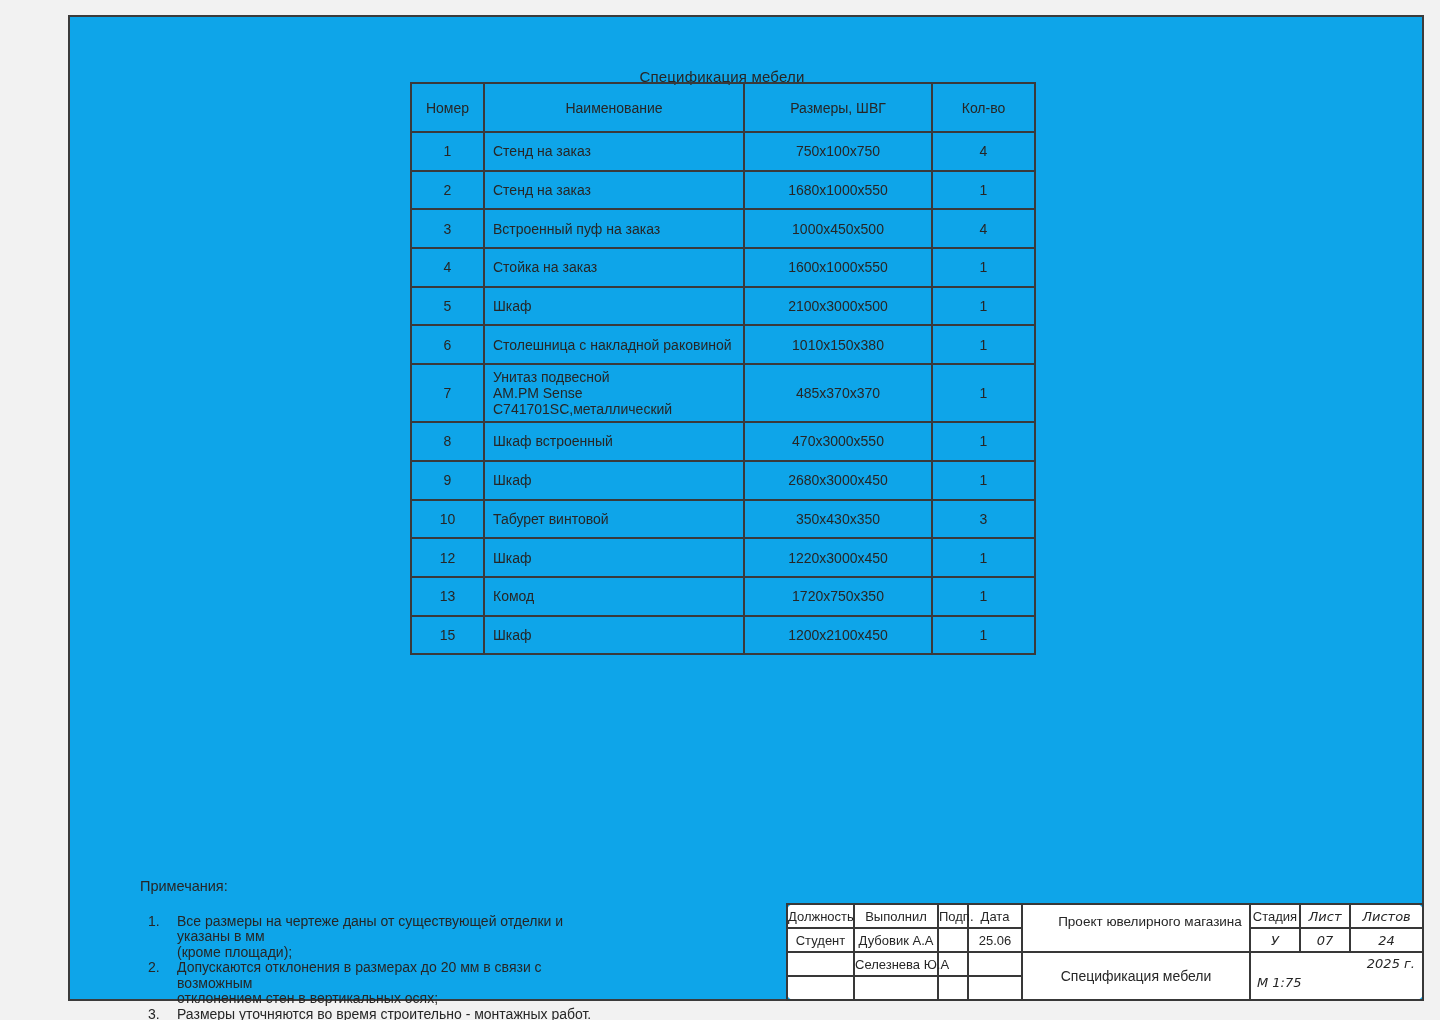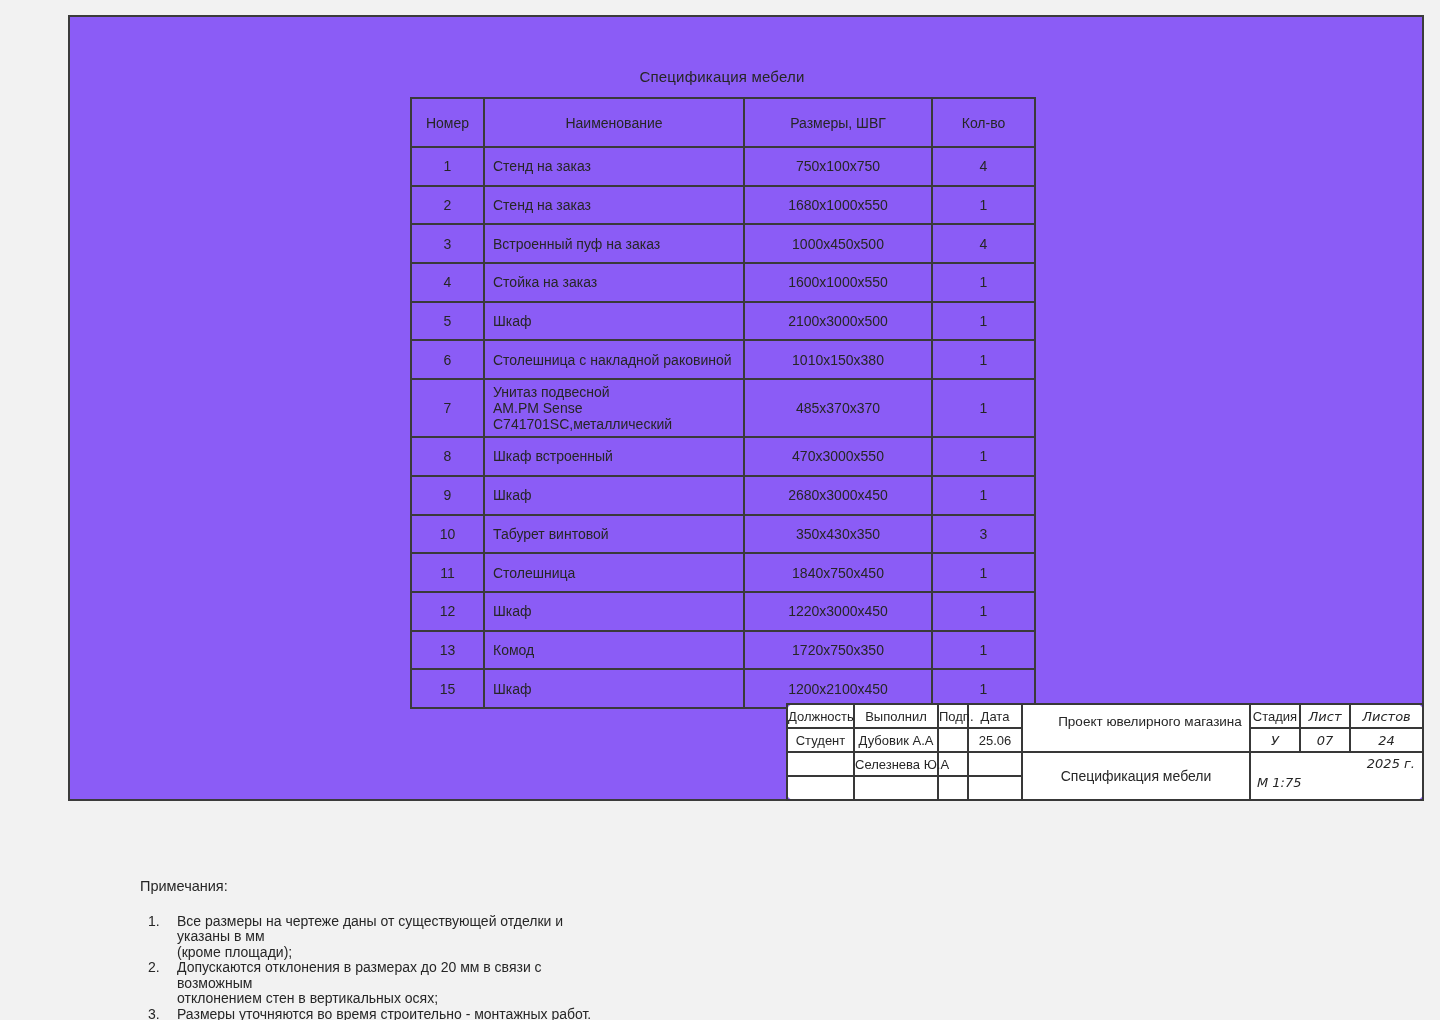--- a/index.html
+++ b/index.html
@@ -9,40 +9,40 @@
     height: 1020px;
     background: #f2f2f2;
     font-family: "Liberation Sans", "DejaVu Sans", sans-serif;
     color: #262626;
   }
   .sheet {
     position: absolute;
     left: 68px;
     top: 15px;
     width: 1356px;
-    height: 786px;
-    background: #8b5cf6;
+    height: 986px;
+    background: #0ea5e9;
     border: 2px solid #3c3c3c;
     box-sizing: border-box;
   }
   
   .sheet-title {
     position: absolute;
     left: 340px;
     top: 51px;
     width: 624px;
     text-align: center;
     font-size: 15px;
     letter-spacing: 0.2px;
   }
   
   .spec-table {
     position: absolute;
     left: 340px;
-    top: 80px;
+    top: 65px;
     width: 624px;
     border-collapse: collapse;
     table-layout: fixed;
   }
   .spec-table th, .spec-table td {
     border: 2px solid #3a3a3a;
     font-size: 14px;
     font-weight: normal;
     text-align: center;
     vertical-align: middle;
@@ -182,26 +182,20 @@
           <td>9</td>
           <td class="name-cell">Шкаф</td>
           <td>2680x3000x450</td>
           <td>1</td>
         </tr>
         <tr>
           <td>10</td>
           <td class="name-cell">Табурет винтовой</td>
           <td>350x430x350</td>
           <td>3</td>
-        </tr>
-        <tr>
-          <td>11</td>
-          <td class="name-cell">Столешница</td>
-          <td>1840x750x450</td>
-          <td>1</td>
         </tr>
         <tr>
           <td>12</td>
           <td class="name-cell">Шкаф</td>
           <td>1220x3000x450</td>
           <td>1</td>
         </tr>
         <tr>
           <td>13</td>
           <td class="name-cell">Комод</td>

